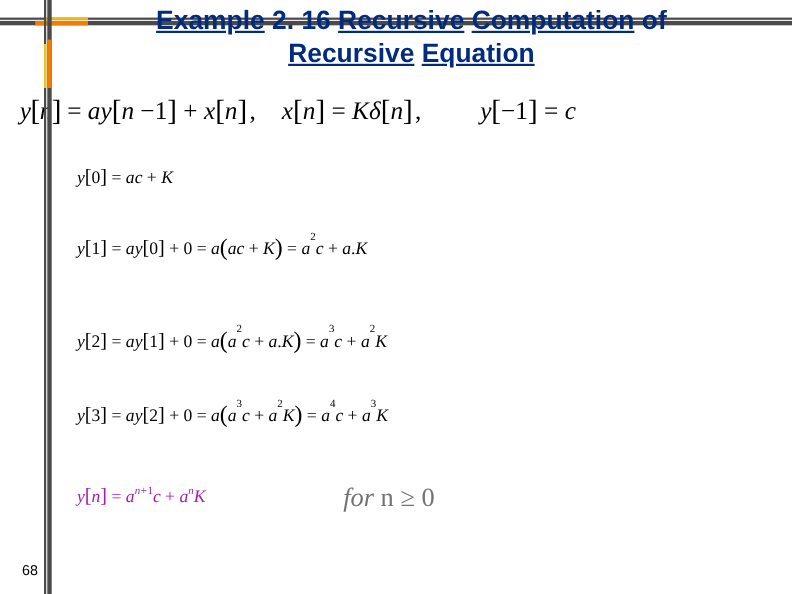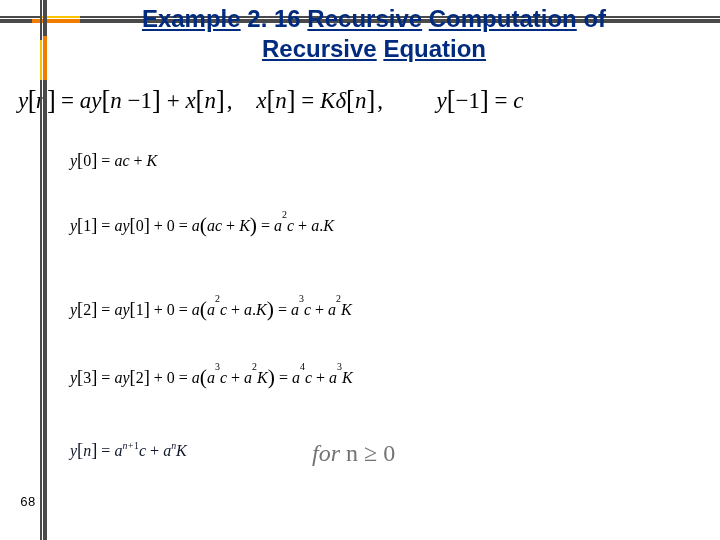--- a/index.html
+++ b/index.html
@@ -55,34 +55,34 @@
   }
   .vbar .v1 { position:absolute; left:0; top:0; width:2px; height:540px; background:#4a4a4a; }
   .vbar .v2 { position:absolute; left:3px; top:0; width:4px; height:540px; background:#4a4a4a; }
   .vbar .v1y { position:absolute; left:0; top:40px; width:2px; height:40px; background:#f8c300; }
   .vbar .v2o { position:absolute; left:3px; top:36px; width:4px; height:44px; background:#f07c00; }
 
   
   .pagenum {
     position: absolute;
     left: 20px;
-    bottom: 30px;
-    font-family: Liberation Mono, monospace;
+    bottom: 14px;
+    font-family: Liberation Sans, sans-serif;
     font-size: 13px;
     color: #000;
   }
 
   
   .eq { position: absolute; left: 70px; white-space: nowrap; font-size: 16px; font-style: italic; color:#000; }
   .eq .rm { font-style: normal; }
   .eq sup { font-size: 0.62em; font-style: normal; position: relative; top: -0.7em; }
   .eq .supi { font-size: 0.62em; font-style: italic; position: relative; top: -0.7em; }
   .eq .br { font-size: 1.15em; font-style: normal; position: relative; top: 0.02em; }
   .eq .par { font-size: 1.35em; font-style: normal; position: relative; top: 0.04em; }
-  .blue { color: #0f172a; }
+  .blue { color: #a21caf; }
   .red  { color: #737373; }
   .comma { font-style: normal; margin: 0 18px 0 2px; }
   .gap  { display:inline-block; width:24px; }
 
   #eq-def   { top: 84px; left: 18px; font-size: 23px; }
   #eq-y0    { top: 150px; }
   #eq-y1    { top: 212px; }
   #eq-y2    { top: 296px; text-align: center; }
   #eq-y3    { top: 364px; }
   #eq-yn    { top: 440px; }

